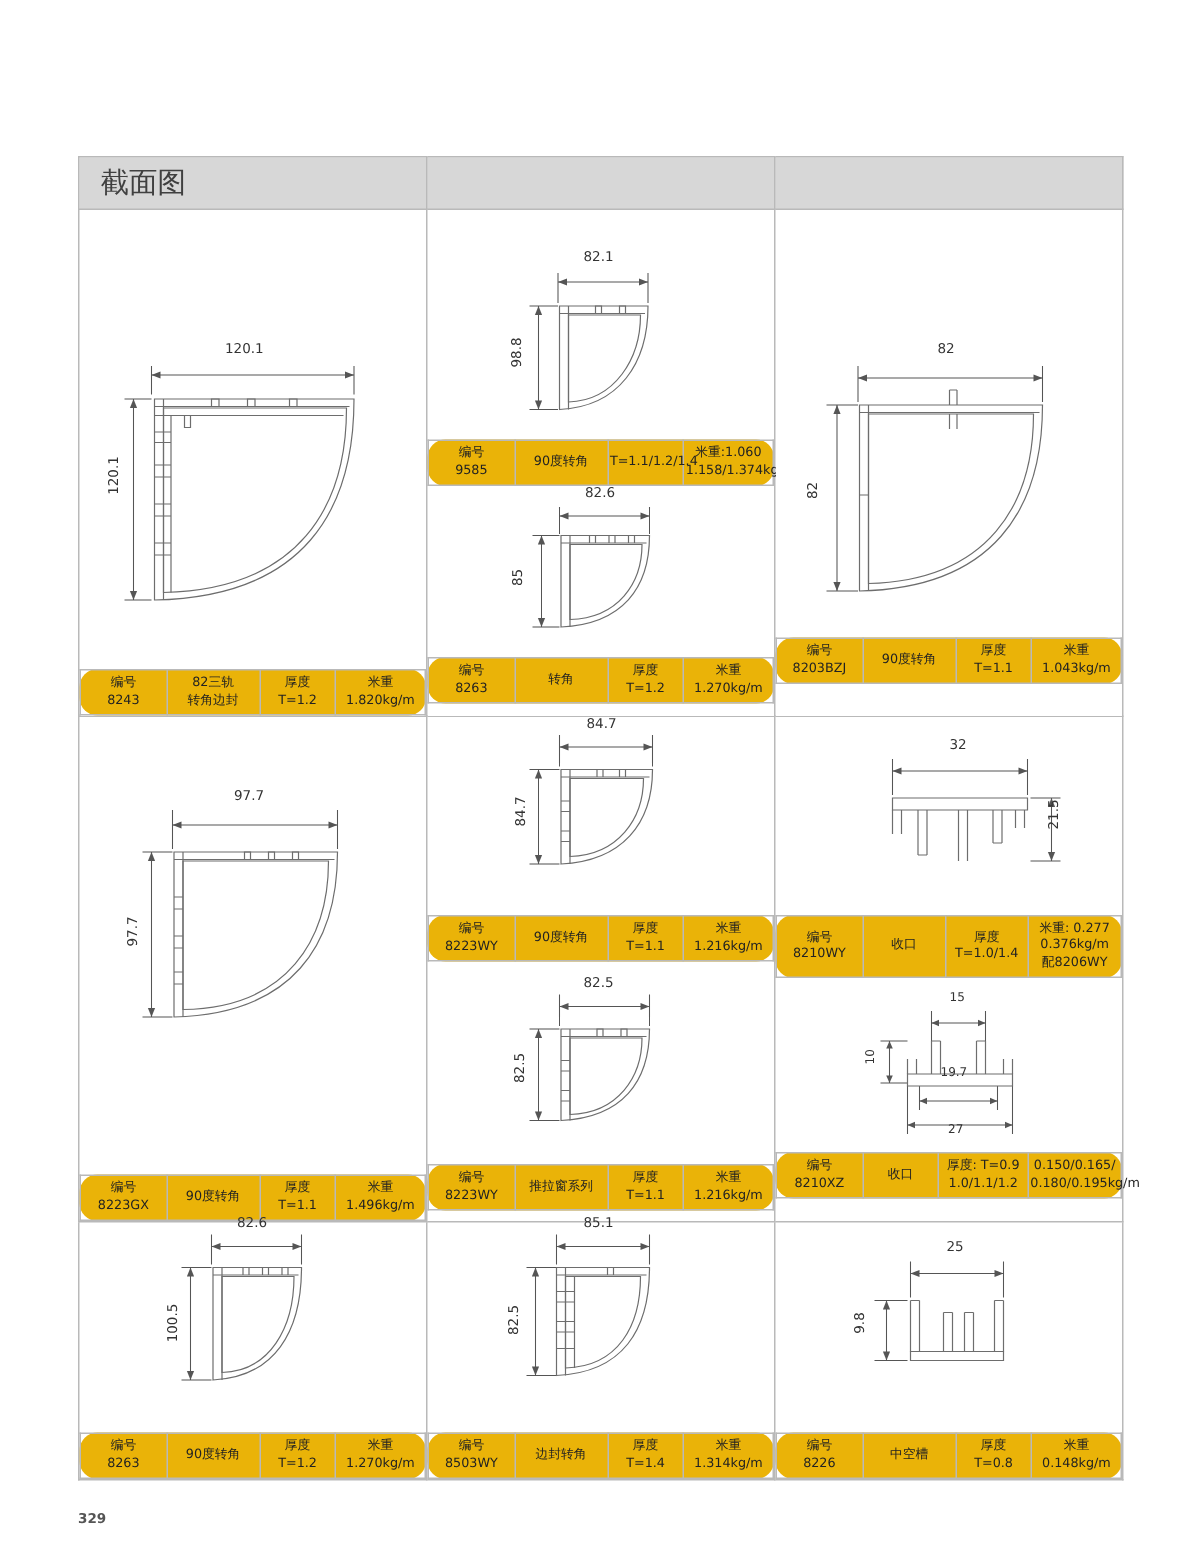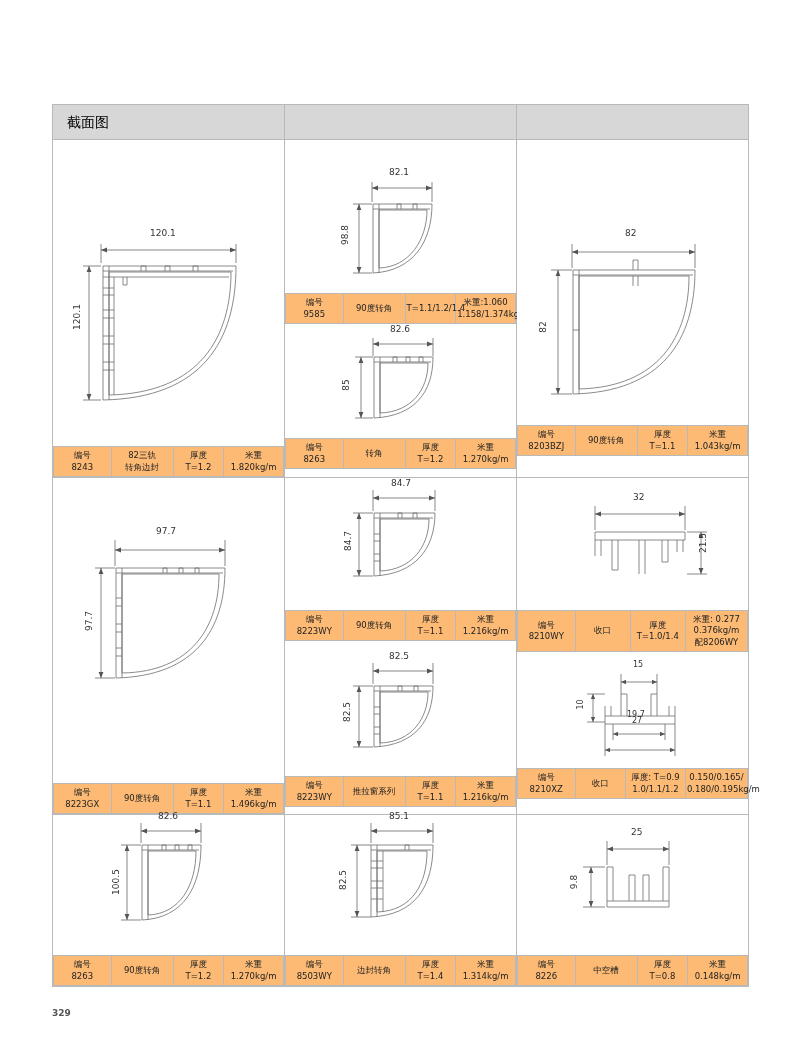--- a/index.html
+++ b/index.html
@@ -46,37 +46,38 @@
   table.grid td {
     border: 1px solid #b9b9b9;
     padding: 0;
     vertical-align: top;
   }
   .bandrow td {
     height: 34px;
     background: #d7d7d7;
   }
   .band-label {
-    font-size: 14px;
-    color: #000000;
+    font-size: 19px;
+    color: #404040;
     padding-left: 14px;
     line-height: 34px;
     font-weight: normal;
   }
   
   .draw {
     position: relative;
     background: #fff;
   }
   
   table.spec {
     width: 100%;
     border-collapse: collapse;
-    background: #fdba74;
+    background: #eab308;
     table-layout: fixed;
+    border-radius: 12px;
   }
   table.spec td {
     border: 1px solid #b9b9b9;
     text-align: center;
     font-size: 8.5px;
     color: #222;
     line-height: 1.35;
     padding: 3px 1px;
     vertical-align: middle;
     height: 30px;
@@ -559,21 +560,21 @@
               <path d="M88 64 H158 V72 H88 Z"></path>
               <path d="M104 64 v-22 M110 64 v-22 M104 42 h6"></path>
               <path d="M134 64 v-22 M140 64 v-22 M134 42 h6"></path>
               <path d="M88 64 v-10 M94 64 v-10"></path>
               <path d="M152 64 v-10 M158 64 v-10"></path>
             </g>
           </svg>
           <div style="position:absolute;left:116px;top:8px;font-size:8px;color:#333;">15</div>
           <div style="position:absolute;left:58px;top:48px;font-size:8px;color:#333;transform:rotate(-90deg);">10</div>
           <div style="position:absolute;left:110px;top:58px;font-size:8px;color:#333;">19.7</div>
-          <div style="position:absolute;left:115px;top:64px;font-size:8px;color:#333;">27</div>
+          <div style="position:absolute;left:115px;top:96px;font-size:8px;color:#333;">27</div>
         </div>
         <table class="spec">
           <tbody>
                 <tr>
             <td style="width:25%">
               <span class="two">编号</span>
               <span class="two">8210XZ</span>
             </td>
             <td style="width:22%">
               <span>收口</span>

